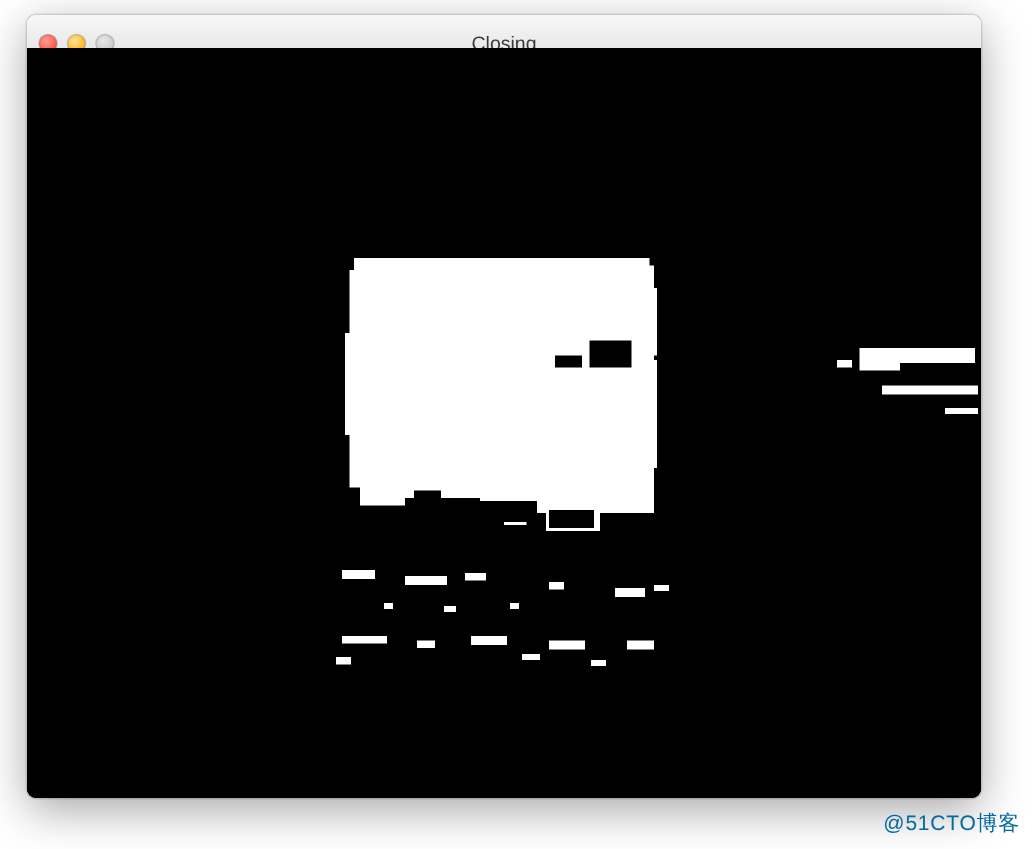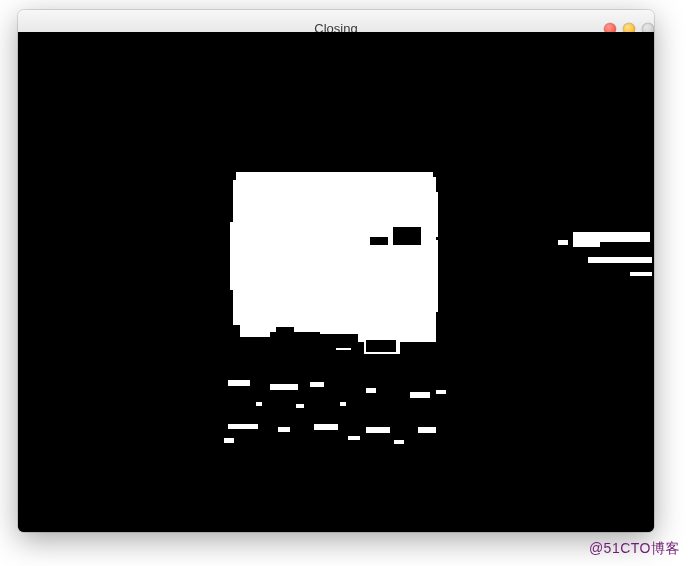--- a/index.html
+++ b/index.html
@@ -29,21 +29,20 @@
       background: #fff;
     }
     
     .titlebar {
       height: 38px;
       background: linear-gradient(to bottom, #f7f7f7 0%, #ebebeb 50%, #dcdcdc 100%);
       border-bottom: 1px solid #b8b8b8;
       display: flex;
       align-items: center;
       position: relative;
-      justify-content: flex-end;
     }
     
     .traffic-lights {
       display: flex;
       align-items: center;
       gap: 7px;
       padding-left: 8px;
     }
     
     .traffic-btn {
@@ -81,21 +80,21 @@
       width: 100%;
       height: 100%;
       display: block;
     }
     
     .watermark {
       position: absolute;
       bottom: 8px;
       right: 10px;
       font-size: 14px;
-      color: #701a75;
+      color: #0369a1;
       letter-spacing: 0.5px;
     }
   </style>
 </head>
 <body>
 
 <div class="window">
   <div class="titlebar">
     <div class="traffic-lights">
       <div class="traffic-btn close-btn" title="close"></div>

